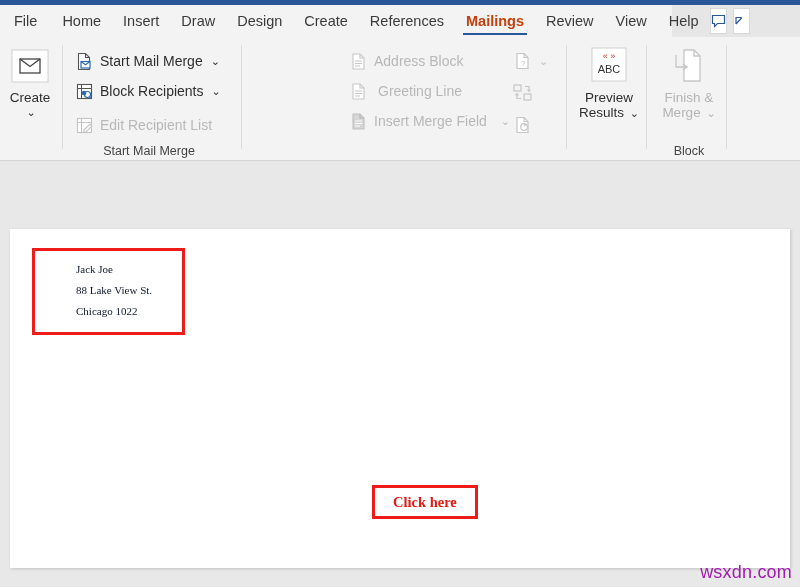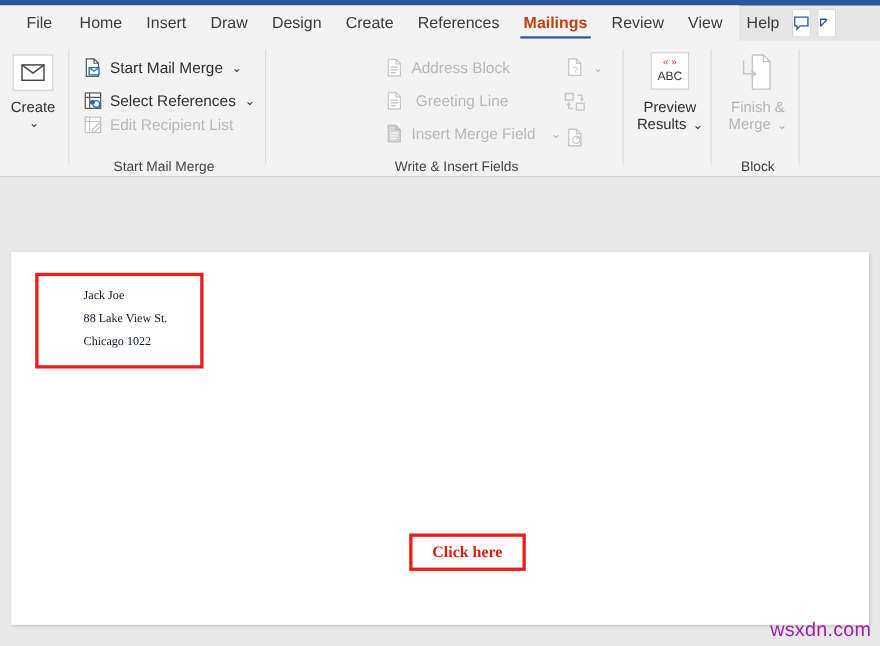--- a/index.html
+++ b/index.html
@@ -14,21 +14,21 @@
   
   .titlebar {
     position: absolute; left: 0; top: 0; width: 800px; height: 5px;
     background: #2b579a;
   }
 
   
   .tabrow {
     position: absolute; left: 0; top: 5px; width: 672px; height: 32px;
     background: #f3f3f3;
-    display: flex; align-items: flex-end; padding-left: 10px;
+    display: flex; align-items: flex-end;
   }
   .tab {
     position: relative;
     height: 32px;
     padding: 0 11px;
     display: flex; align-items: center; justify-content: center;
     font-size: 14.5px; color: #3b3b3b; white-space: nowrap;
     cursor: default;
   }
   .tab.first { padding-left: 14px; padding-right: 14px; }
@@ -222,25 +222,25 @@
       <div class="smallbtn" style="left:74px; top:44px;">
         <span class="ico">
           <svg width="19" height="19" viewBox="0 0 19 19">
             <rect x="2.5" y="2.5" width="14" height="14" fill="#fff" stroke="#555" stroke-width="1.1"></rect>
             <path d="M2.5 6.5h14M6.5 2.5v14" fill="none" stroke="#555" stroke-width="1"></path>
             <circle cx="9" cy="11" r="2.3" fill="#2b6cb0"></circle>
             <circle cx="12.5" cy="12.5" r="3" fill="none" stroke="#2b6cb0" stroke-width="1.2"></circle>
             <path d="M14.6 14.6l2.2 2.2" stroke="#2b6cb0" stroke-width="1.3"></path>
           </svg>
         </span>
-        <span>Select References</span>
+        <span>Block Recipients</span>
         <span class="chev">⌄</span>
       </div>
 
-      <div class="smallbtn disabled" style="left:74px; top:66px;">
+      <div class="smallbtn disabled" style="left:74px; top:78px;">
         <span class="ico">
           <svg width="19" height="19" viewBox="0 0 19 19">
             <rect x="2.5" y="2.5" width="14" height="14" fill="#fff" stroke="#c4c4c4" stroke-width="1.1"></rect>
             <path d="M2.5 6.5h14M6.5 2.5v14" fill="none" stroke="#c4c4c4" stroke-width="1"></path>
             <path d="M9 14l6-6 2 2-6 6h-2z" fill="#fff" stroke="#c4c4c4" stroke-width="1.1"></path>
           </svg>
         </span>
         <span>Edit Recipient List</span>
       </div>
 
@@ -311,21 +311,20 @@
         <span class="ico">
           <svg width="20" height="20" viewBox="0 0 20 20">
             <path d="M4 2.5h7l4 4v11H4z" fill="#fff" stroke="#c6c6c6" stroke-width="1.2"></path>
             <path d="M11 2.5v4h4" fill="none" stroke="#c6c6c6" stroke-width="1.2"></path>
             <circle cx="11" cy="12" r="3.3" fill="none" stroke="#c6c6c6" stroke-width="1.2"></circle>
             <path d="M11 8.7l1.6 1.2-1.6 1.2" fill="none" stroke="#c6c6c6" stroke-width="1.1"></path>
           </svg>
         </span>
       </div>
 
-      <div class="group-label" style="left:300px; width:230px;">Write &amp; Insert Fields</div>
 
       <div class="group-sep" style="left:566px;"></div>
 
       <div class="bigbtn" style="left:574px; top:9px; width:70px;">
         <span class="glyphbox">
           <svg width="42" height="40" viewBox="0 0 42 40">
             <rect x="4" y="2" width="34" height="33" fill="#ffffff" stroke="#d0d0d0" stroke-width="1"></rect>
             <text x="21" y="13" text-anchor="middle" font-family="Liberation Sans, sans-serif" font-size="9" fill="#c0392b">«&nbsp;»</text>
             <text x="21" y="27" text-anchor="middle" font-family="Liberation Sans, sans-serif" font-size="11" fill="#333">ABC</text>
           </svg>

